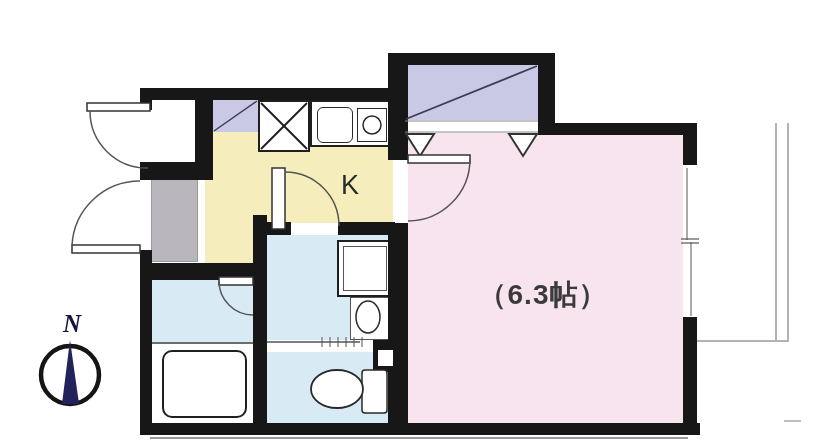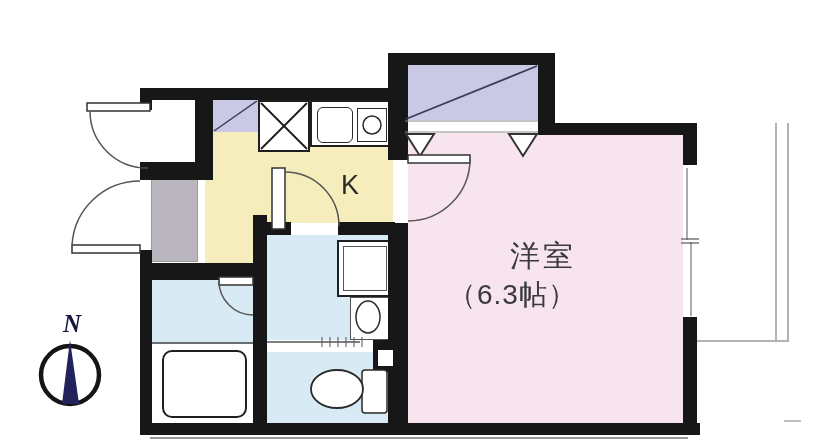--- a/index.html
+++ b/index.html
@@ -16,21 +16,21 @@
   .entry{background:#b9b7bd;border:1px solid #9a9a9a;}
   .kitchen{background:#f5eebc;}
   .lavender{background:#c9c9e6;}
   .blue{background:#d8eaf3;}
   .pink{background:#f7e4ef;}
   .whiteband{background:#ffffff;}
   .b2{border:2px solid #1f1f1f;}
   .b1{border:1.5px solid #2a2a2a;}
   .thin{border:1px solid #555555;}
   .room-label{left:448px;top:236px;width:190px;text-align:center;font-size:30px;letter-spacing:3px;}
-  .size-label{left:448px;top:276px;width:190px;font-size:28px;letter-spacing:1px;}
+  .size-label{left:448px;top:276px;width:190px;text-align:center;font-size:28px;letter-spacing:1px;font-weight:bold;}
   .k-label{left:330px;top:170px;width:40px;text-align:center;font-size:27px;color:#2a2a2a;}
   .n-label{left:52px;top:310px;width:40px;text-align:center;font-size:25px;font-weight:bold;
            font-style:italic;font-family:"Liberation Serif","DejaVu Serif",serif;color:#14143f;}
 </style>
 </head>
 <body>
 
 <div id="plan">
 
   <div class="fill entry" style="left:151px;top:179px;width:47px;height:83px;"></div>
@@ -127,18 +127,17 @@
     <line x1="788" y1="123" x2="788" y2="340" stroke="#9a9a9a" stroke-width="1.5"></line>
     <line x1="697" y1="341" x2="789" y2="341" stroke="#9a9a9a" stroke-width="1.5"></line>
     <line x1="784" y1="421" x2="801" y2="421" stroke="#aaaaaa" stroke-width="1.5"></line>
 
     <line x1="150" y1="438" x2="688" y2="438" stroke="#999999" stroke-width="2"></line>
 
     <circle cx="70" cy="375" r="29" fill="none" stroke="#151515" stroke-width="4.5"></circle>
     <polygon points="70,340 62,404 79,404" fill="#23235c"></polygon>
   </svg>
 
-  <div class="lbl room-label">洋室</div>
   <div class="lbl size-label">（6.3帖）</div>
   <div class="lbl k-label">K</div>
   <div class="lbl n-label">N</div>
 
 </div>
 
 </body></html>

